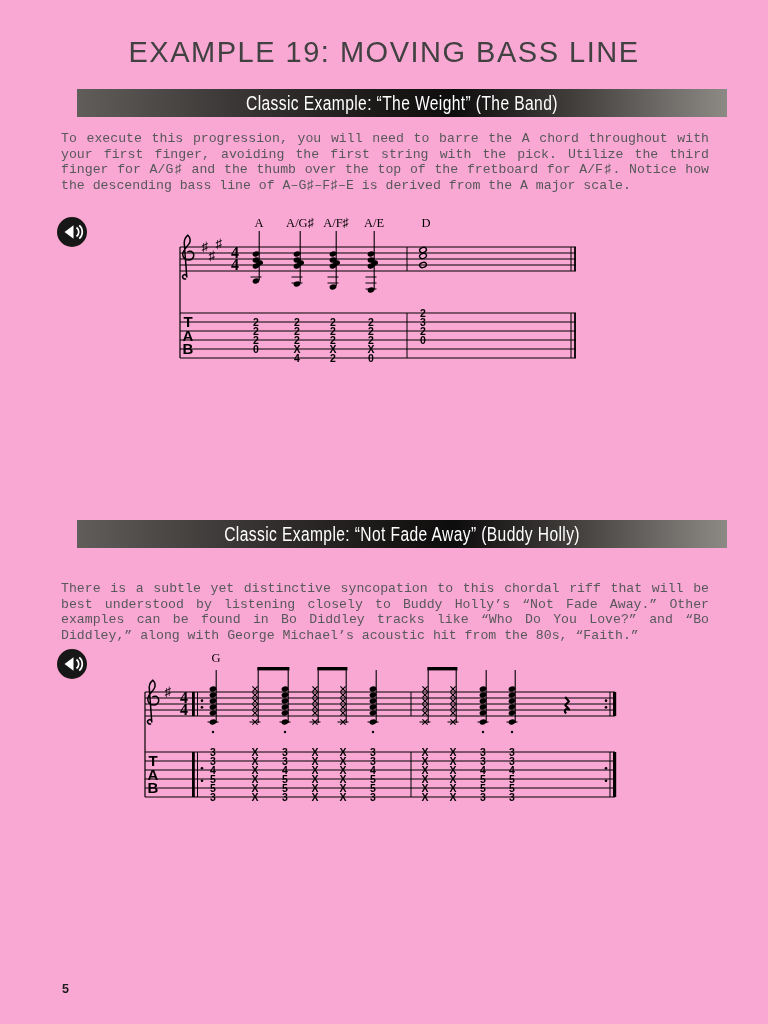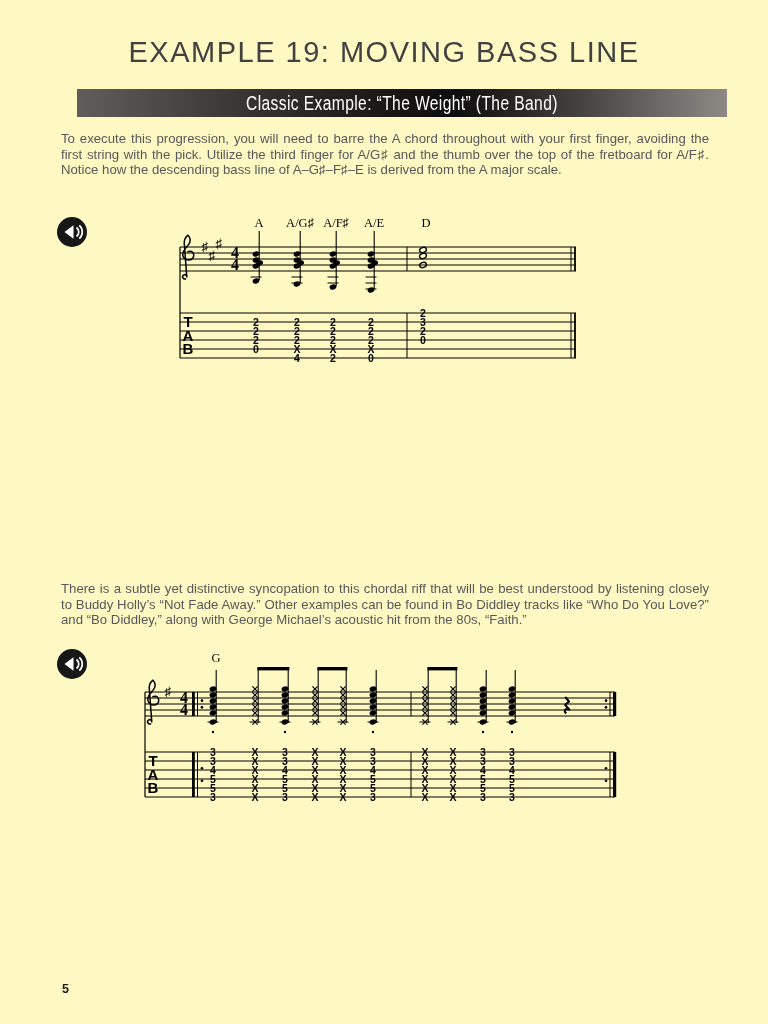--- a/index.html
+++ b/index.html
@@ -1,26 +1,26 @@
 <!DOCTYPE html>
 <html><head>
 <meta charset="utf-8">
 <style>
   html,body{margin:0;padding:0;background:#e8e8e8;}
-  .page{position:relative;width:768px;height:1024px;background:#fef9c3;overflow:hidden;
+  .page{position:relative;width:768px;height:1024px;background:#f9a8d4;overflow:hidden;
         font-family:"Liberation Sans",sans-serif;}
   .ex-heading{position:absolute;left:0;width:768px;margin:0;text-align:center;
         font-size:29px;font-weight:400;color:#414141;letter-spacing:1.5px;
         font-family:"Liberation Sans",sans-serif;}
   .banner{position:absolute;left:77px;width:650px;height:28px;display:flex;align-items:center;justify-content:center;
         background:linear-gradient(90deg,#615d5b 0%,#343130 28%,#191716 48%,#0e0d0d 58%,#403d3b 76%,#6e6a67 90%,#8d8985 100%);}
   .banner span{color:#ffffff;font-size:20px;letter-spacing:0.5px;white-space:nowrap;
         transform:scaleX(0.78);display:inline-block;font-weight:400;}
   .para{position:absolute;left:61px;width:648px;margin:0;font-size:13.2px;line-height:15.5px;
-        color:#57585a;text-align:justify;}
+        color:#57585a;text-align:justify;font-family:Liberation Mono, monospace;}
   .audio-btn{position:absolute;width:32px;height:32px;cursor:pointer;}
   .score{position:absolute;}
   .pagenum{position:absolute;left:62px;top:982px;font-size:12.5px;font-weight:bold;color:#1d1d1d;}
 </style>
 </head>
 <body>
 
 <div class="page">
 
   <h1 class="ex-heading" style="top:36px">EXAMPLE 19: MOVING BASS LINE</h1>
@@ -127,20 +127,23 @@
       <ellipse cx="248" cy="35" rx="3.5" ry="2.5" transform="rotate(-18 248 35)" fill="none" stroke="#000" stroke-width="1.4"></ellipse>
       <ellipse cx="248" cy="41" rx="3.5" ry="2.5" transform="rotate(-18 248 41)" fill="none" stroke="#000" stroke-width="1.4"></ellipse>
       <ellipse cx="248" cy="50" rx="3.5" ry="2.5" transform="rotate(-18 248 50)" fill="none" stroke="#000" stroke-width="1.4"></ellipse>
       <text x="248" y="101.8" font-size="10.5" fill="#000" font-family="&quot;Liberation Sans&quot;,sans-serif" font-weight="bold" text-anchor="middle">2</text>
       <text x="248" y="110.8" font-size="10.5" fill="#000" font-family="&quot;Liberation Sans&quot;,sans-serif" font-weight="bold" text-anchor="middle">3</text>
       <text x="248" y="119.8" font-size="10.5" fill="#000" font-family="&quot;Liberation Sans&quot;,sans-serif" font-weight="bold" text-anchor="middle">2</text>
       <text x="248" y="128.8" font-size="10.5" fill="#000" font-family="&quot;Liberation Sans&quot;,sans-serif" font-weight="bold" text-anchor="middle">0</text>
     </svg>
 
 
+  <div class="banner" style="top:520px">
+    <span>Classic Example: “Not Fade Away” (Buddy Holly)</span>
+  </div>
 
   <p class="para" style="top:581px">There is a subtle yet distinctive syncopation to this chordal riff that will be best understood by listening closely to Buddy Holly’s “Not Fade Away.” Other examples can be found in Bo Diddley tracks like “Who Do You Love?” and “Bo Diddley,” along with George Michael’s acoustic hit from the 80s, “Faith.”</p>
 
   <div class="audio-btn" style="left:56px;top:648px">
     <svg width="32" height="32" viewBox="0 0 32 32">
       <circle cx="16" cy="16" r="15" fill="#171717"></circle>
       <polygon points="17.5,9.2 17.5,22.8 8.5,16" fill="#ffffff"></polygon>
       <path d="M20.5 11.5 A5.6 5.6 0 0 1 20.5 20.5" fill="none" stroke="#ffffff" stroke-width="1.7"></path>
       <path d="M23.3 9.3 A9 9 0 0 1 23.3 22.7" fill="none" stroke="#ffffff" stroke-width="1.7"></path>
     </svg>

